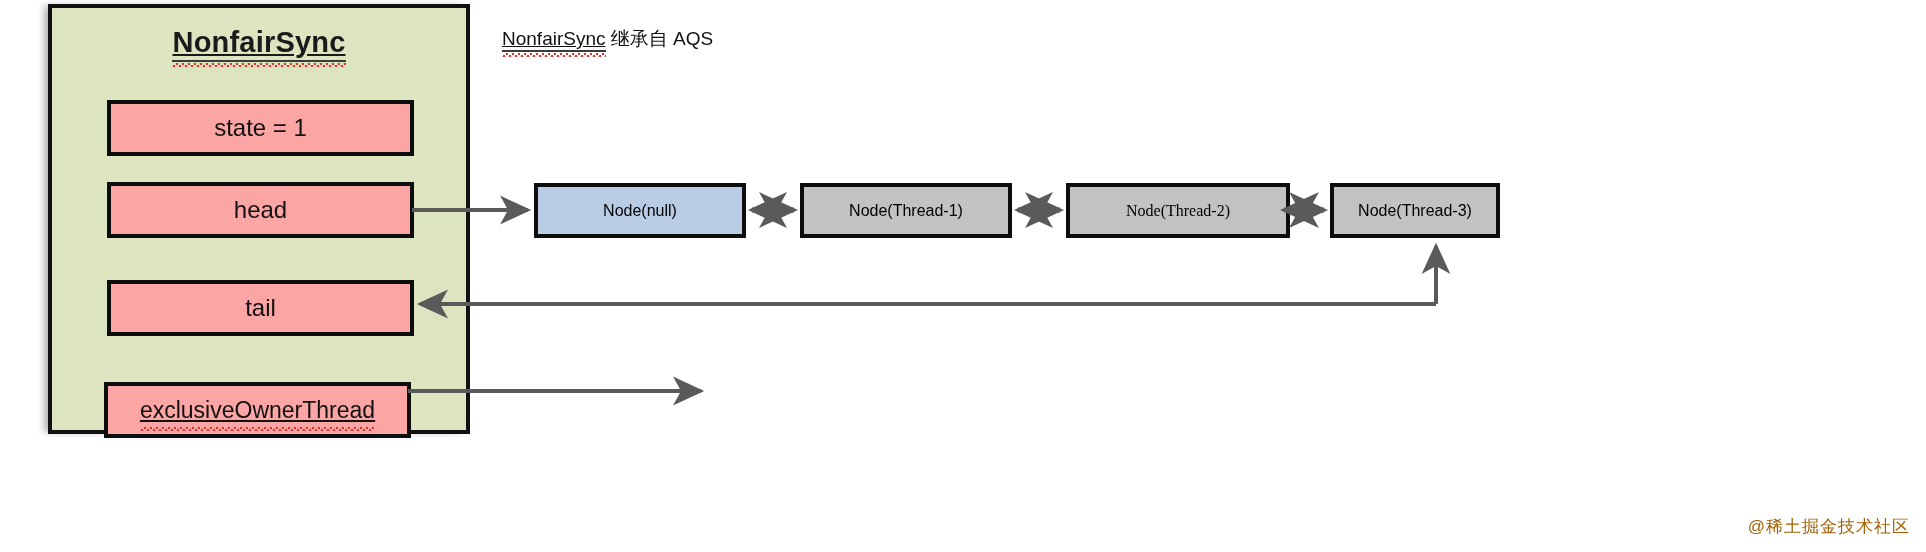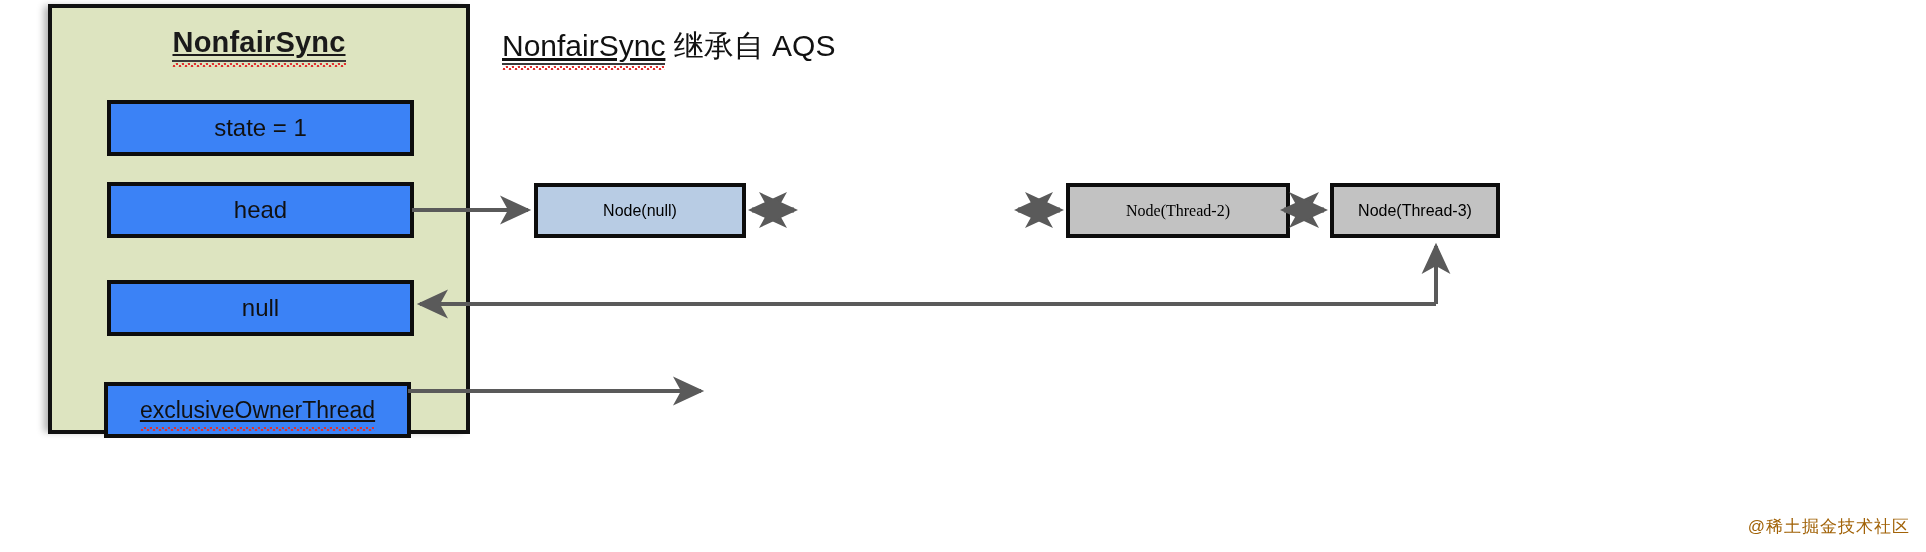--- a/index.html
+++ b/index.html
@@ -64,21 +64,21 @@
       radial-gradient(circle at 5px 0.8px, #e03030 1.25px, transparent 1.6px);
     background-size: 6px 4px;
     background-repeat: repeat-x;
   }
 
   .field-box {
     position: absolute;
     left: 55px;
     width: 307px;
     height: 56px;
-    background: #3b82f6;
+    background: #fca5a5;
     border: 4px solid #0d0d0d;
     box-sizing: border-box;
     display: flex;
     align-items: center;
     justify-content: center;
     font-size: 24px;
     color: #111111;
   }
   .field-state { top: 92px; }
   .field-head  { top: 174px; }
@@ -89,21 +89,21 @@
     width: 307px;
     font-size: 23px;
     margin-top: 12px;
   }
 
   
   .annotation {
     position: absolute;
     left: 502px;
     top: 26px;
-    font-size: 30px;
+    font-size: 19px;
     color: #111111;
     white-space: nowrap;
   }
   .annotation .lat {
     border-bottom: 2px solid #3a3a3a;
     padding-bottom: 1px;
   }
 
   
   .node {
@@ -174,34 +174,37 @@
 
     <div class="field-box field-state">
       <span>state = 1</span>
     </div>
 
     <div class="field-box field-head">
       <span>head</span>
     </div>
 
     <div class="field-box field-tail">
-      <span>null</span>
+      <span>tail</span>
     </div>
 
     <div class="field-box field-owner">
       <span class="squiggle">exclusiveOwnerThread</span>
     </div>
   </div>
 
   <div class="annotation">
     <span class="lat squiggle">NonfairSync</span><span> 继承自 AQS</span>
   </div>
 
   <div class="node node-head-null">
     <span>Node(null)</span>
+  </div>
+  <div class="node node-t1">
+    <span>Node(Thread-1)</span>
   </div>
   <div class="node node-t2">
     <span>Node(Thread-2)</span>
   </div>
   <div class="node node-t3">
     <span>Node(Thread-3)</span>
   </div>
 
 
   <svg class="arrow-layer" viewBox="0 0 1926 552" width="1926" height="552" xmlns="http://www.w3.org/2000/svg">

